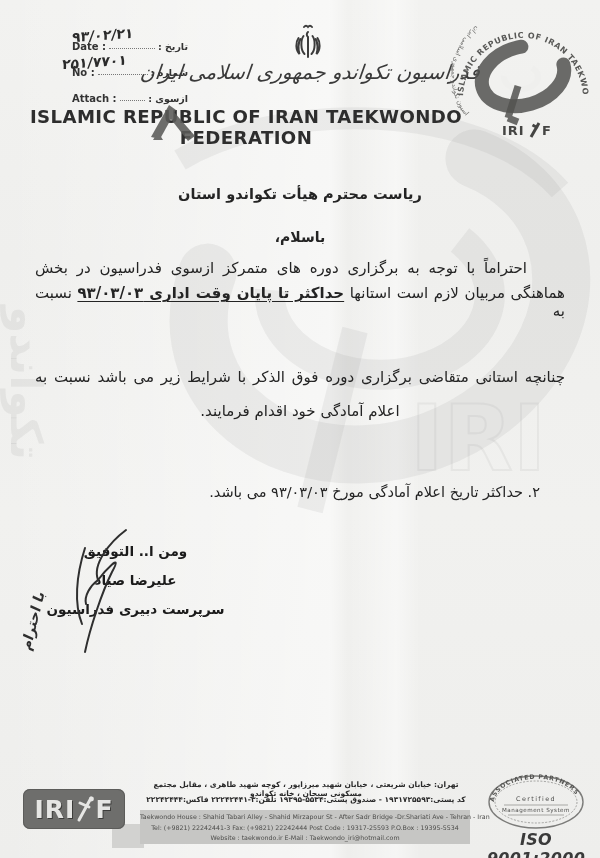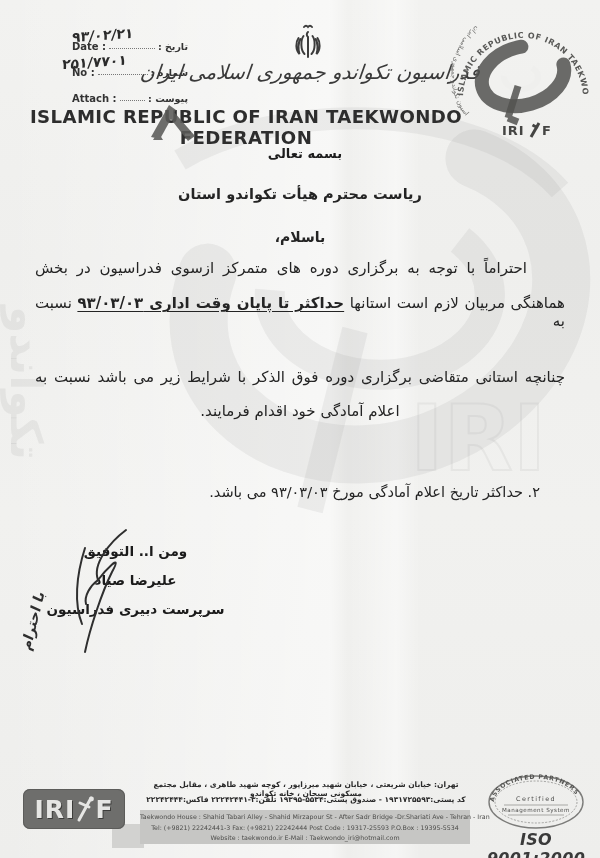--- a/index.html
+++ b/index.html
@@ -78,21 +78,21 @@
       <span class="falab fa">تاریخ :</span>
     </div>
     <div class="frow">
       <span class="en">No :</span>
       <span class="dots"></span>
       <span class="falab fa">شماره :</span>
     </div>
     <div class="frow">
       <span class="en">Attach :</span>
       <span class="dots"></span>
-      <span class="falab fa">پیوست :</span>
+      <span class="falab fa">ازسوی :</span>
     </div>
   </div>
   <div class="abs handwrite fa" style="left:72px;top:27px;">۹۳/۰۲/۲۱</div>
   <div class="abs handwrite fa" style="left:62px;top:54px;">۲۵۱/۷۷۰۱</div>
 
   <svg class="abs" style="left:293px;top:24px;" width="30" height="38" viewBox="0 0 30 38">
     <g fill="none" stroke="#3c3c3c" stroke-width="2" stroke-linecap="round">
       <path d="M11 3 q2 -2.5 4 0 q2 -2.5 4 0"></path>
       <path d="M15 8 C13.4 9.5 13.4 11.5 15 13 L15 33"></path>
       <path d="M10.5 12 C7.5 16 7.5 26 11.5 30"></path>
@@ -127,29 +127,28 @@
     <g>
       <ellipse cx="77" cy="70" rx="42" ry="29" fill="none" stroke="#525250" stroke-width="14" transform="rotate(-16 77 70)" stroke-dasharray="175 60" stroke-linecap="round" opacity="0.85"></ellipse>
       <path d="M58 70 a17 12 0 1 0 28 -8" fill="none" stroke="#efefed" stroke-width="6"></path>
       <path d="M72 80 L62 112 M62 112 L72 116" fill="none" stroke="#525250" stroke-width="7" opacity="0.85"></path>
     </g>
     <text x="56" y="129" font-size="13" font-weight="bold" fill="#454543" letter-spacing="1">IRI</text>
     <path d="M93 117 L85 131 M86.5 119 L92 122" stroke="#454543" stroke-width="3"></path>
     <text x="96" y="129" font-size="13" font-weight="bold" fill="#454543">F</text>
   </svg>
 
-  <div class="abs besmele fa">بسمه تعالی</div>
 
   <div class="abs bline bold fa" style="top:186px;font-size:14.5px;">ریاست محترم هیأت تکواندو استان</div>
 
   <div class="abs bline bold fa" style="top:229px;font-size:14px;">باسلام،</div>
 
   <div class="abs bline just fa" style="top:259px;padding-right:38px;width:492px;">احتراماً  با توجه به برگزاری دوره های متمرکز ازسوی فدراسیون در بخش</div>
 
-  <div class="abs bline just fa" style="top:294px;"><span>هماهنگی مربیان لازم است استانها </span><span class="em-underline">حداکثر تا پایان وقت اداری ۹۳/۰۳/۰۳</span><span> نسبت به</span></div>
+  <div class="abs bline just fa" style="top:284px;"><span>هماهنگی مربیان لازم است استانها </span><span class="em-underline">حداکثر تا پایان وقت اداری ۹۳/۰۳/۰۳</span><span> نسبت به</span></div>
 
 
   <div class="abs bline just fa" style="top:368px;">چنانچه استانی متقاضی برگزاری دوره فوق الذکر با شرایط زیر می باشد نسبت به</div>
 
   <div class="abs bline fa" style="top:402px;">اعلام آمادگی خود اقدام فرمایند.</div>
 
   <div class="abs li fa" style="top:484px;">۲. حداکثر تاریخ اعلام آمادگی مورخ ۹۳/۰۳/۰۳ می باشد.</div>
 
   <div class="abs signblock fa">
     <div>ومن ا.. التوفیق</div>

